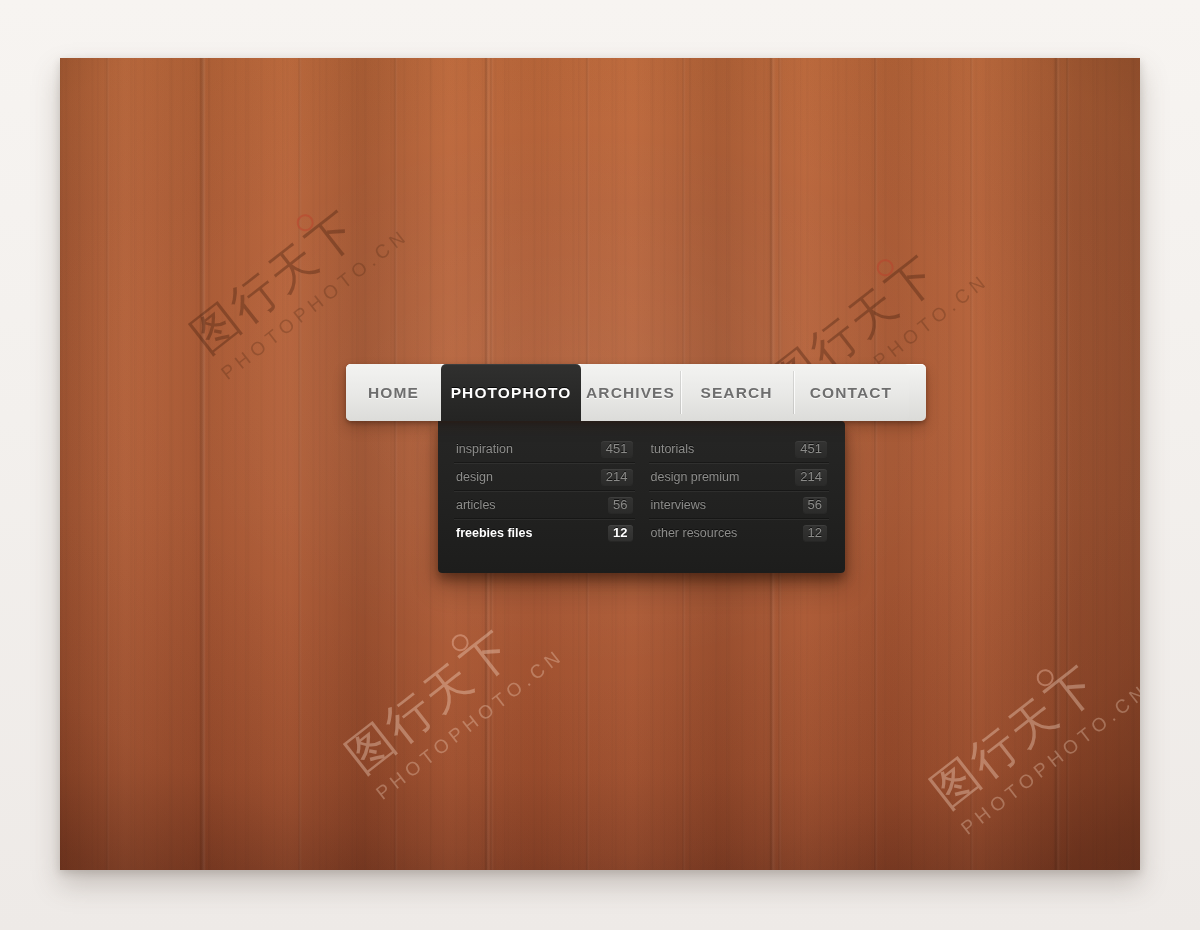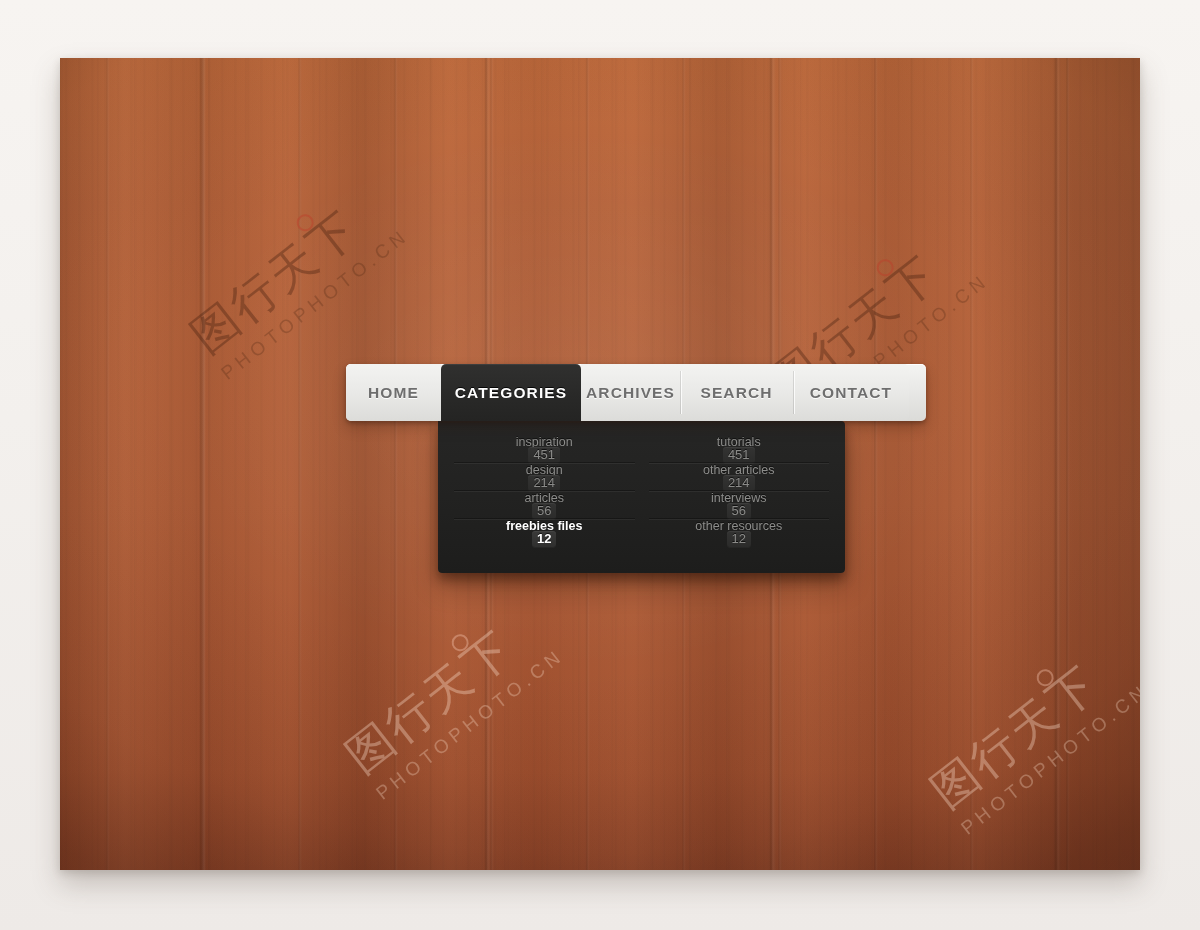--- a/index.html
+++ b/index.html
@@ -236,21 +236,20 @@
 
   .dd-item {
     position: relative;
     display: flex;
     align-items: center;
     justify-content: space-between;
     height: 28px;
     padding: 0 2px 0 2px;
     cursor: pointer;
     user-select: none;
-    flex-direction: column;
   }
   .dd-item + .dd-item::before {
     content: "";
     position: absolute;
     left: 0; right: 0; top: 0;
     height: 1px;
     background: rgba(255,255,255,0.055);
     box-shadow: 0 -1px 0 rgba(0,0,0,0.30);
   }
 
@@ -323,21 +322,21 @@
         </div>
       </div>
   </div>
 
   <div id="nav-wrap">
     <div id="nav-bar">
         <div class="nav-tab" style="width: 95px;">
           <span>HOME</span>
         </div>
         <div class="nav-tab active" style="width: 140px;">
-          <span>CATEGORIES</span>
+          <span>PHOTOPHOTO</span>
         </div>
         <div class="nav-tab" style="width: 99px;">
           <span>ARCHIVES</span>
         </div>
         <div class="nav-tab" style="width: 113px; text-align: center;">
           <span>SEARCH</span>
         </div>
         <div class="nav-tab" style="width: 116px;">
           <span>CONTACT</span>
         </div>
@@ -360,21 +359,21 @@
             <span class="dd-label">freebies files</span>
             <span class="dd-count">12</span>
           </div>
         </div>
         <div class="dd-col">
           <div class="dd-item">
             <span class="dd-label">tutorials</span>
             <span class="dd-count">451</span>
           </div>
           <div class="dd-item">
-            <span class="dd-label">other articles</span>
+            <span class="dd-label">design premium</span>
             <span class="dd-count">214</span>
           </div>
           <div class="dd-item">
             <span class="dd-label">interviews</span>
             <span class="dd-count">56</span>
           </div>
           <div class="dd-item">
             <span class="dd-label">other resources</span>
             <span class="dd-count">12</span>
           </div>

